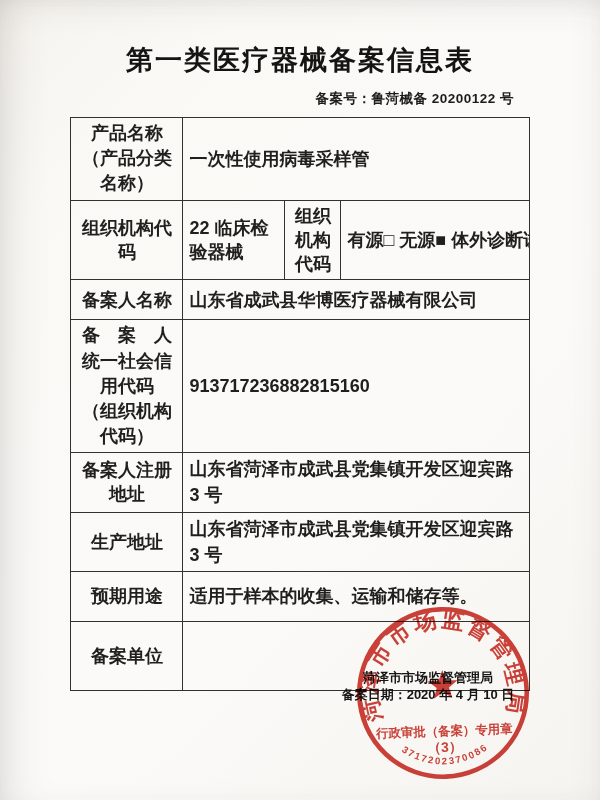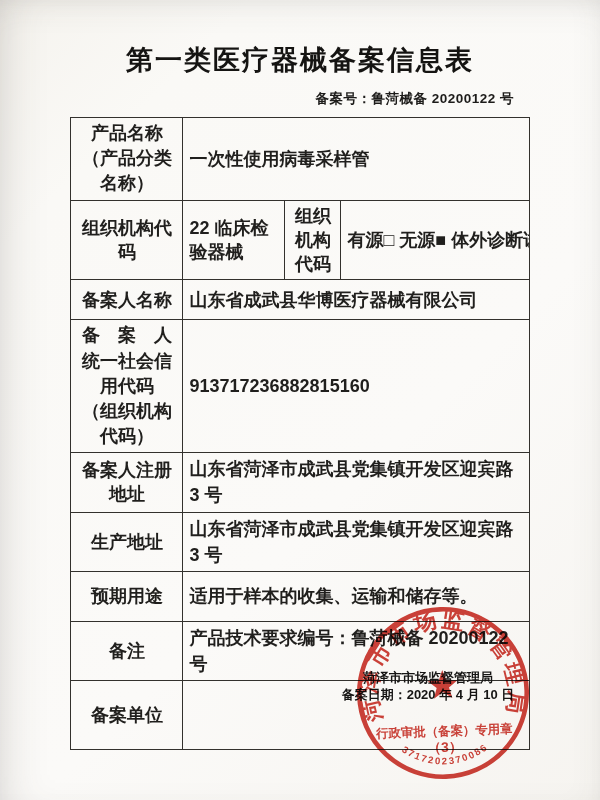--- a/index.html
+++ b/index.html
@@ -112,24 +112,20 @@
       </tr>
 
 
 
       <tr class="r9">
         <td class="label">预期用途</td>
         <td class="value" colspan="3">适用于样本的收集、运输和储存等。</td>
       </tr>
 
 
-      <tr class="r11">
-        <td class="label">备注</td>
-        <td class="value" colspan="3">产品技术要求编号：鲁菏械备 20200122 号</td>
-      </tr>
 
       <tr class="r12">
         <td class="label">备案单位</td>
         <td class="value" colspan="3"></td>
       </tr>
 
     </tbody>
   </table>
 
   <div class="authority">

